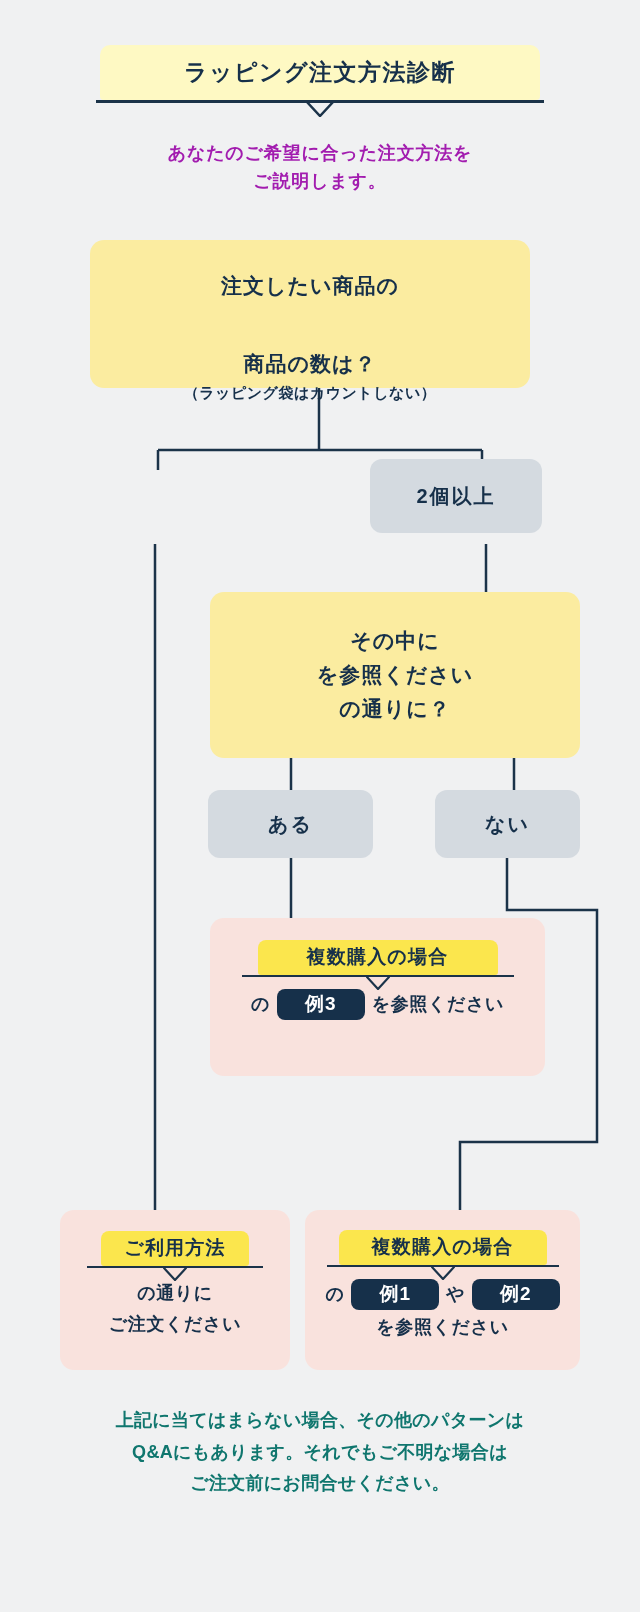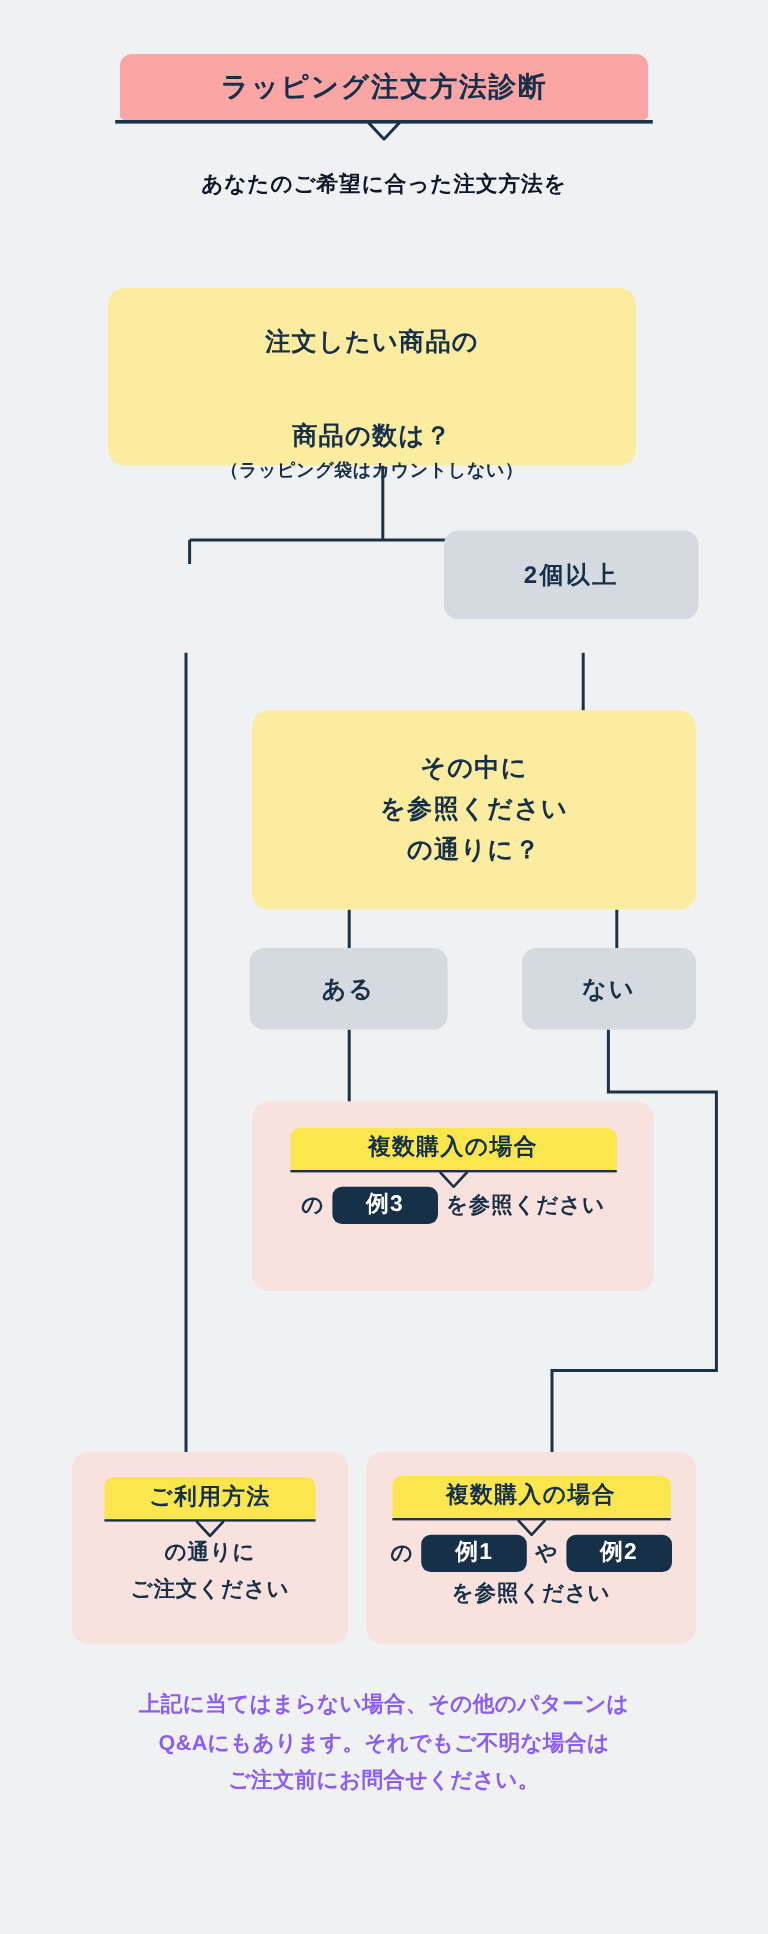--- a/index.html
+++ b/index.html
@@ -27,21 +27,21 @@
     pointer-events: none;
   }
 
   
   .title-banner {
     position: absolute;
     left: 100px;
     top: 45px;
     width: 440px;
     height: 55px;
-    background: #fca5a5;
+    background: #fef9c3;
     border-radius: 10px 10px 4px 4px;
     display: flex;
     align-items: center;
     justify-content: center;
   }
   .title-banner span {
     font-size: 23px;
     font-weight: bold;
     letter-spacing: 1.5px;
     color: #16304a;
@@ -65,21 +65,21 @@
   .lead {
     position: absolute;
     left: 70px;
     top: 140px;
     width: 500px;
     text-align: center;
     font-size: 18px;
     font-weight: bold;
     line-height: 1.55;
     letter-spacing: 0.8px;
-    color: #0f172a;
+    color: #a21caf;
   }
 
   
   .qbox {
     position: absolute;
     background: #fbeca0;
     border-radius: 14px;
     display: flex;
     flex-direction: column;
     align-items: center;
@@ -104,38 +104,38 @@
     border-radius: 12px;
     display: flex;
     align-items: center;
     justify-content: center;
     font-size: 20px;
     font-weight: bold;
     letter-spacing: 2px;
     color: #16304a;
   }
   #a-one   { left: 60px;  top: 470px; width: 218px; height: 74px; }
-  #a-many  { left: 370px; top: 442px; width: 212px; height: 74px; }
+  #a-many  { left: 370px; top: 459px; width: 172px; height: 74px; }
   #a-aru   { left: 208px; top: 790px; width: 165px; height: 68px; }
   #a-nai   { left: 435px; top: 790px; width: 145px; height: 68px; }
 
   
   .rbox {
     position: absolute;
     background: #f9e2dd;
     border-radius: 14px;
     display: flex;
     flex-direction: column;
     align-items: center;
   }
   #r-mid    { left: 210px; top: 918px;  width: 335px; height: 158px; padding-top: 22px; }
   #r-left   { left: 60px;  top: 1210px; width: 230px; height: 160px; padding-top: 21px; }
   #r-right  { left: 305px; top: 1210px; width: 275px; height: 160px; padding-top: 20px; }
 
-  .chip-wrap { position: relative; display: flex; flex-direction: column; }
+  .chip-wrap { position: relative; display: flex; flex-direction: column; align-items: center; }
   .chip {
     background: #fbe64d;
     border-radius: 8px 8px 3px 3px;
     padding: 5px 14px 6px;
     font-size: 19px;
     font-weight: bold;
     letter-spacing: 1.2px;
     color: #16304a;
     line-height: 1.25;
   }
@@ -170,21 +170,21 @@
   .footer {
     position: absolute;
     left: 20px;
     top: 1405px;
     width: 600px;
     text-align: center;
     font-size: 18px;
     font-weight: bold;
     line-height: 1.75;
     letter-spacing: 0.3px;
-    color: #8b5cf6;
+    color: #0f766e;
   }
 </style>
 </head>
 <body>
 
 <div id="stage">
 
   <svg id="wires" viewBox="0 0 640 1612" xmlns="http://www.w3.org/2000/svg">
     <g stroke="#1b3349" stroke-width="2.5" fill="none" stroke-linecap="butt">
 
@@ -209,20 +209,21 @@
   <div class="title-banner">
     <span>ラッピング注文方法診断</span>
   </div>
   <div class="title-rule"></div>
   <svg class="title-notch" viewBox="0 0 28 16" xmlns="http://www.w3.org/2000/svg">
     <path d="M0,0 L14,15 L28,0" fill="none" stroke="#1b3349" stroke-width="2.5"></path>
   </svg>
 
   <div class="lead">
     <div>あなたのご希望に合った注文方法を</div>
+    <div>ご説明します。</div>
   </div>
 
   <div class="qbox" id="q1">
     <div class="l1">注文したい商品の</div>
     <div class="l2">商品の数は？</div>
     <div class="l3">（ラッピング袋はカウントしない）</div>
   </div>
 
   <div class="abox" id="a-many">
     <span>2個以上</span>

